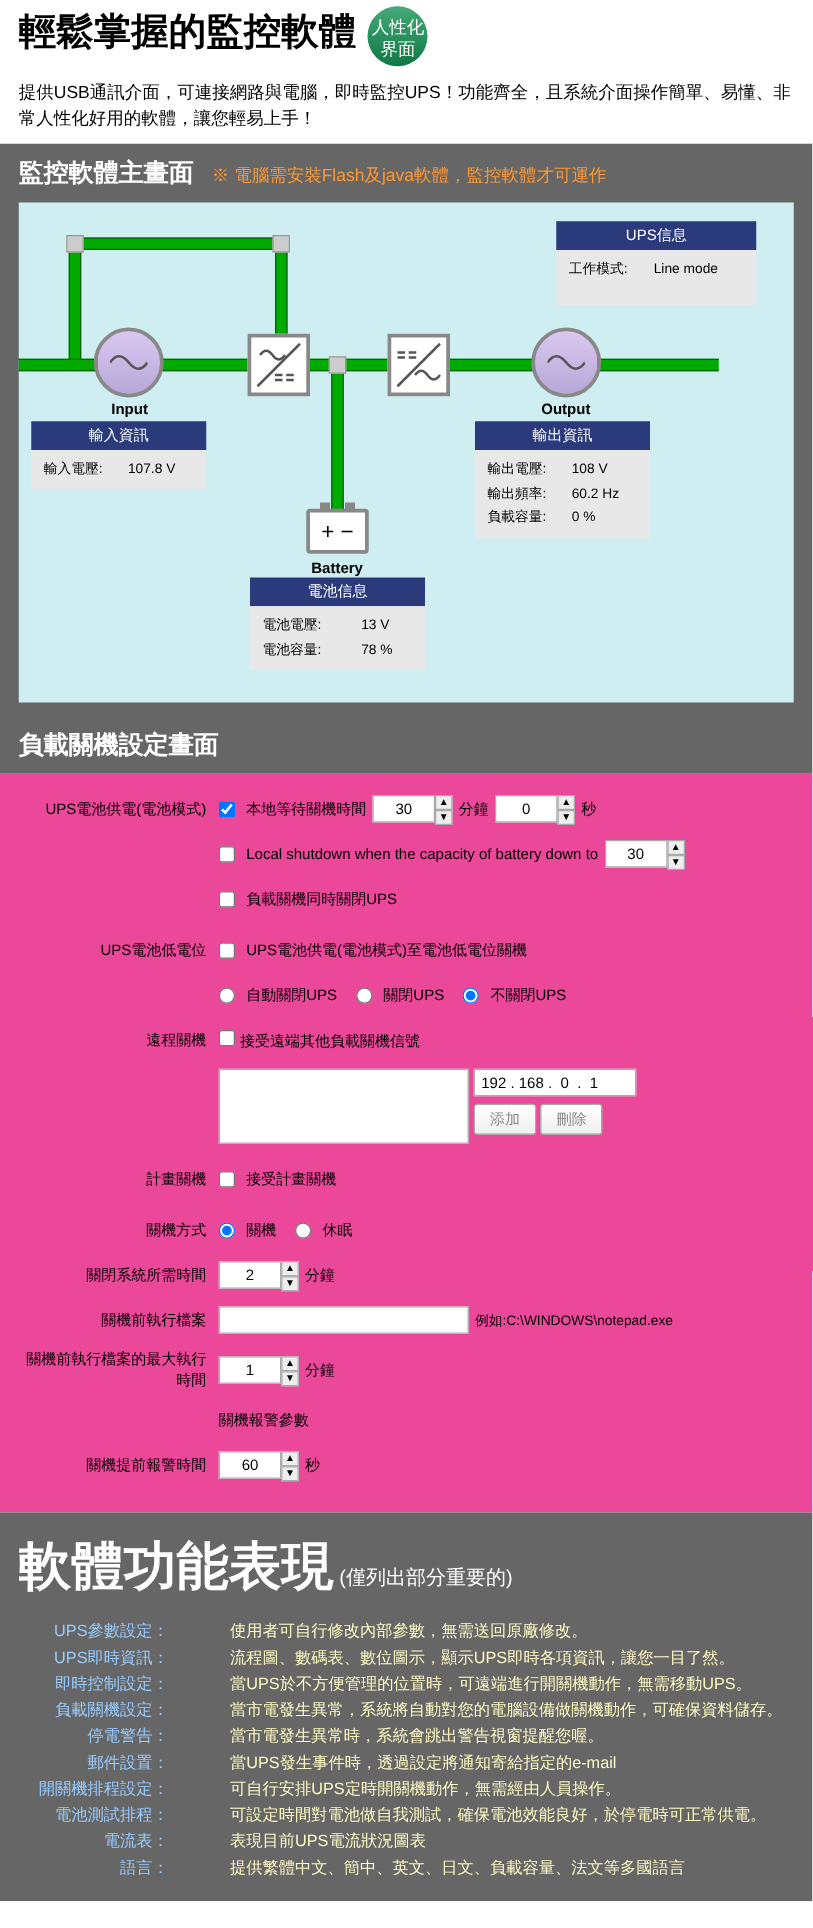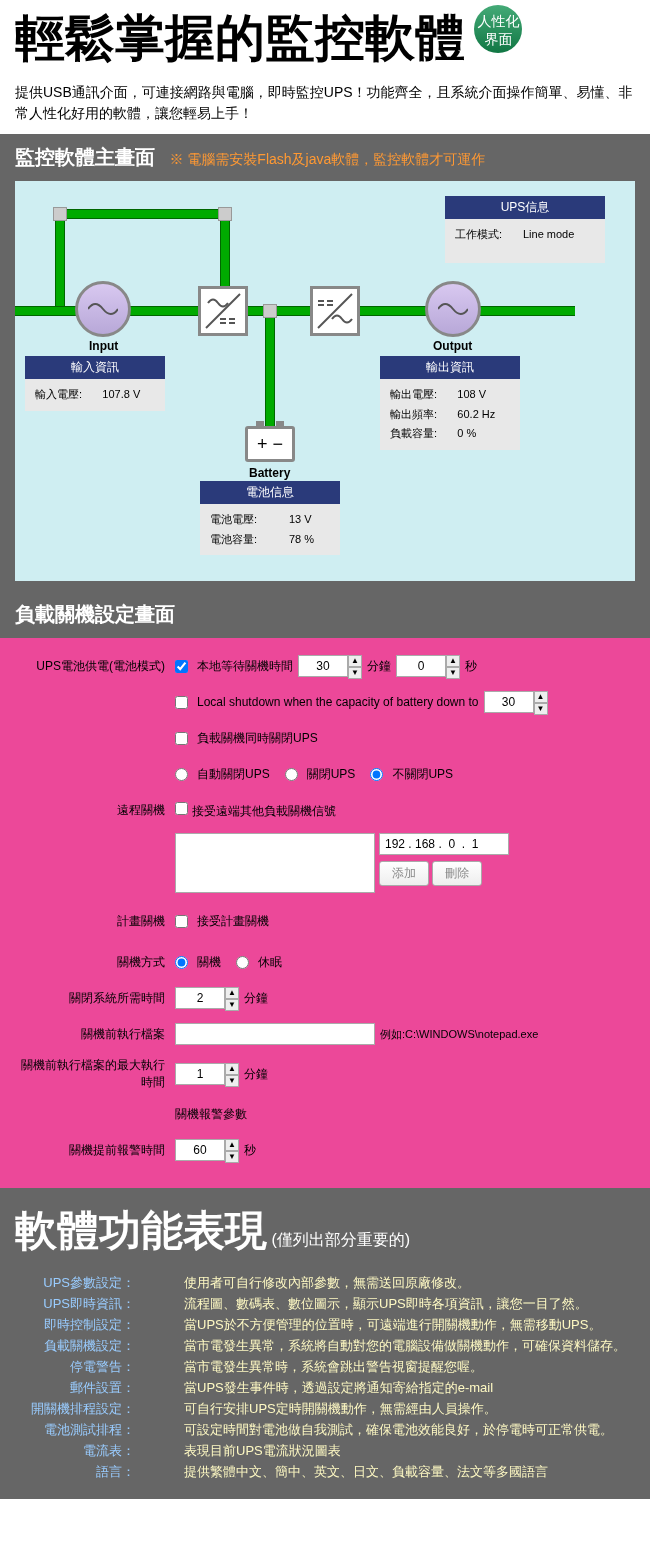--- a/index.html
+++ b/index.html
@@ -1,18 +1,18 @@
 <!DOCTYPE html>
 <html><head>
 <meta charset="utf-8">
 <style>
 * { margin: 0; padding: 0; box-sizing: border-box; }
 body { width: 650px; font-family: "Microsoft JhengHei", sans-serif; background: #fff; }
 .header { padding: 5px 15px; }
-.header h1 { font-size: 50px; font-weight: bold; display: inline; }
+.header h1 { font-size: 30px; font-weight: bold; display: inline; }
 .badge { display: inline-block; background: linear-gradient(#4a7, #174); color: #fff; border-radius: 50%; width: 48px; height: 48px; font-size: 14px; text-align: center; padding-top: 8px; margin-left: 5px; vertical-align: top; }
 .desc { padding: 5px 15px 10px; font-size: 14px; line-height: 1.5; }
 .gray-bg { background: #666; padding: 10px 15px; }
 .section-title { color: #fff; font-size: 20px; font-weight: bold; display: inline; }
 .section-note { color: #f93; font-size: 14px; margin-left: 10px; }
 .diagram { background: #cfeef2; margin-top: 10px; padding: 20px 30px 10px; position: relative; height: 400px; }
 .ups-info-box { position: absolute; right: 30px; top: 15px; width: 160px; }
 .info-header { background: #2a3a7a; color: #fff; text-align: center; font-size: 12px; padding: 3px; }
 .info-body { background: #e8e8e8; font-size: 11px; padding: 5px 8px; line-height: 1.6; }
 .info-body table { width: 100%; }
@@ -214,20 +214,27 @@
         </span>
     </div>
   </div>
   <div class="settings-row">
     <div class="settings-label"></div>
     <div class="settings-content">
       <input type="checkbox" style="">
       <span>負載關機同時關閉UPS</span>
     </div>
   </div>
+  <div class="settings-row" style="margin-top:15px;">
+    <div class="settings-label">UPS電池低電位</div>
+    <div class="settings-content">
+      <input type="checkbox" style="">
+      <span>UPS電池供電(電池模式)至電池低電位關機</span>
+    </div>
+  </div>
   <div class="settings-row">
     <div class="settings-label"></div>
     <div class="settings-content">
       <input type="radio" name="r1" style="">
         <span>自動關閉UPS</span>
       <input type="radio" name="r1" style="margin-left: 10px;">
         <span>關閉UPS</span>
       <input type="radio" name="r1" checked="" style="margin-left: 10px;">
         <span>不關閉UPS</span>
     </div>

